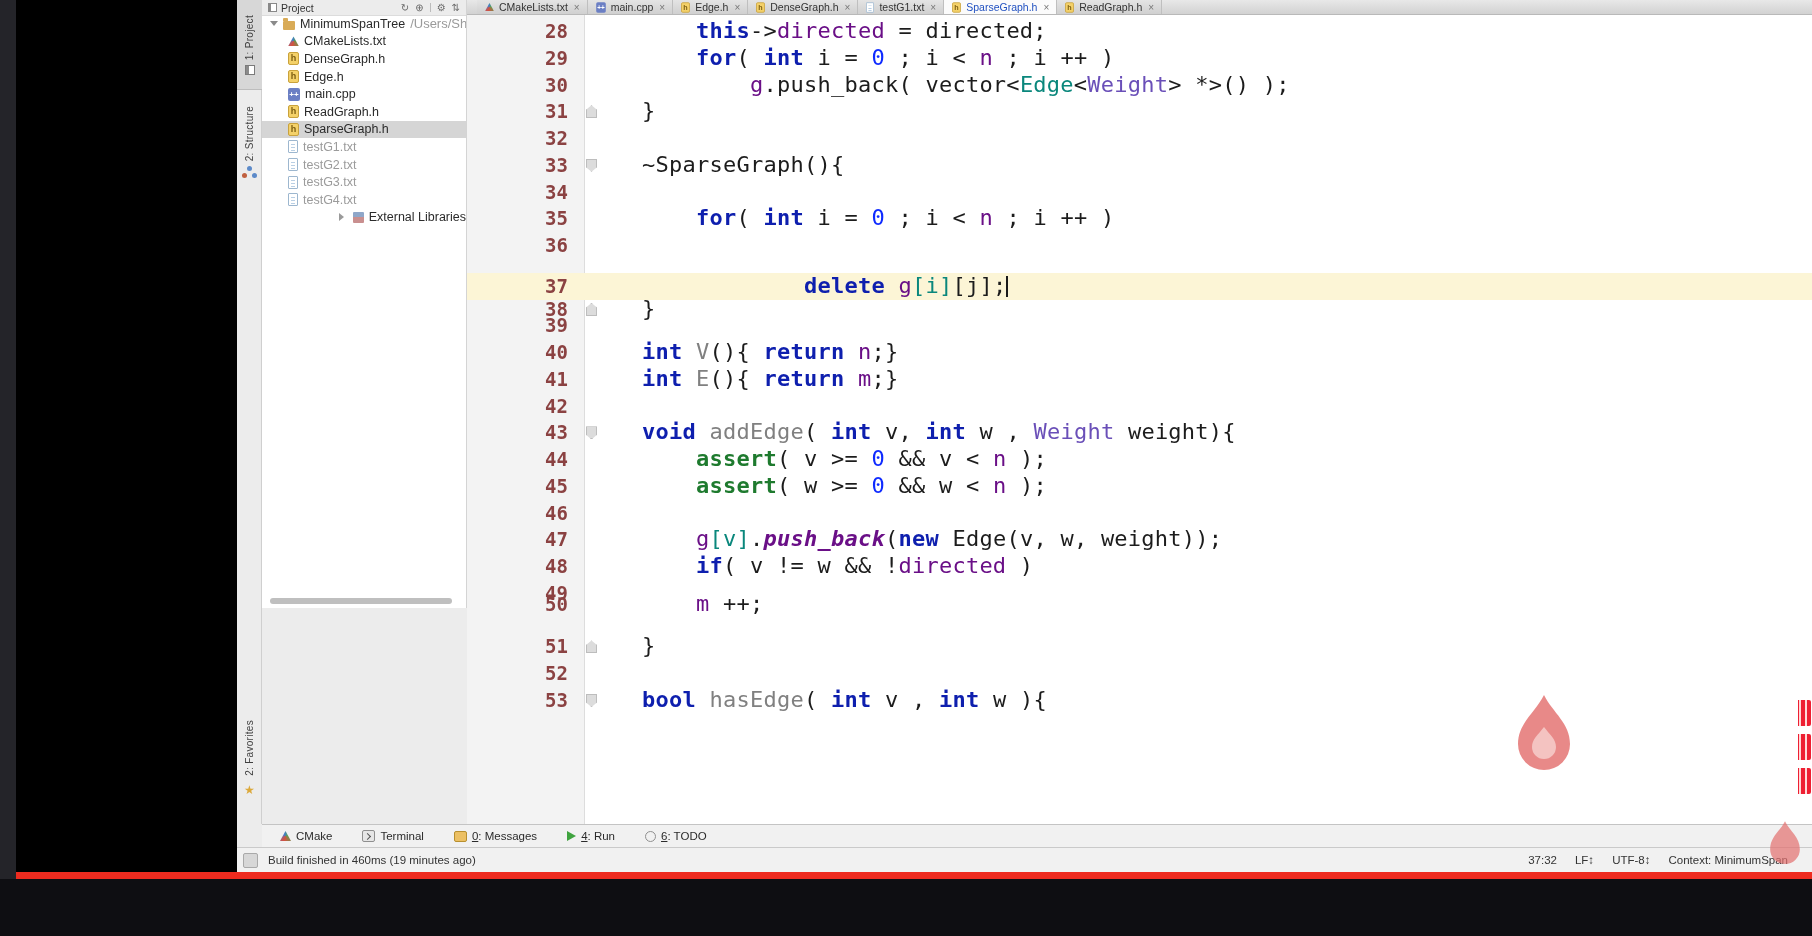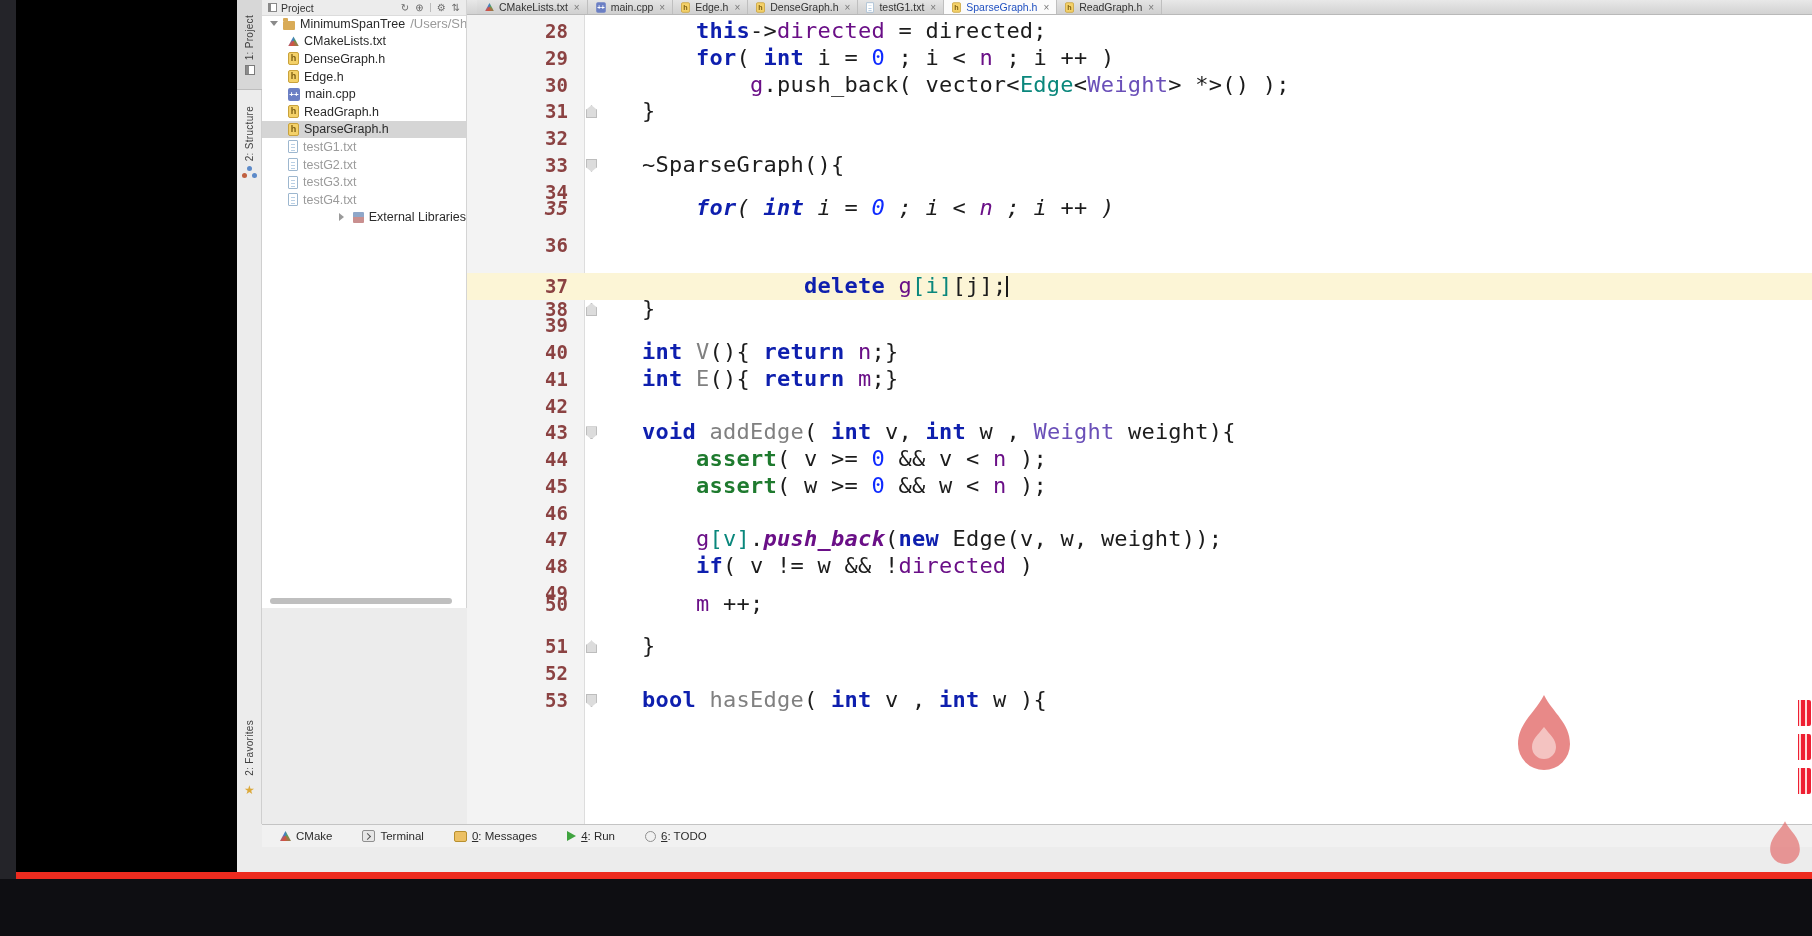--- a/index.html
+++ b/index.html
@@ -254,21 +254,21 @@
           </div>
           <div class="crow" style="top: 136.8px;">
             <span class="lnum">33</span>
             <span class="fold d"></span>
             <span class="ctext"><span>    </span><span class="sp">~SparseGraph(){</span></span>
           </div>
           <div class="crow" style="top: 163.56px;">
             <span class="lnum">34</span>
             <span class="ctext"><span></span></span>
           </div>
-          <div class="crow" style="top: 180px; font-style: italic;">
+          <div class="crow" style="top: 190px;">
             <span class="lnum">35</span>
             <span class="ctext"><span>        </span><span class="sk">for</span><span class="sp">( </span><span class="sk">int</span><span class="sp"> i = </span><span class="sn">0</span><span class="sp"> ; i &lt; </span><span class="sf">n</span><span class="sp"> ; i ++ )</span></span>
           </div>
           <div class="crow" style="top: 217.08px;">
             <span class="lnum">36</span>
           </div>
           <div class="crow cur" style="top: 243.84px; margin-top: 14px;">
             <span class="lnum">37</span>
             <span class="ctext"><span>                </span><span class="sk">delete</span><span class="sp"> </span><span class="sf">g</span><span class="st">[i]</span><span class="sp">[j];</span><span class="caret"></span></span>
           </div>
@@ -358,20 +358,30 @@
         <div class="btool">
           <span class="ti ti-run"></span>
           <span><u>4</u>: Run</span>
         </div>
         <div class="btool">
           <span class="ti ti-todo"></span>
           <span><u>6</u>: TODO</span>
         </div>
       </div>
 
+    <div class="statusbar">
+      <span class="st-icon"></span>
+      <span>Build finished in 460ms (19 minutes ago)</span>
+      <span class="st-right" id="stright">
+          <span>37:32</span>
+          <span>LF↕</span>
+          <span>UTF-8↕</span>
+          <span>Context: MinimumSpan</span>
+        </span>
+    </div>
   </div>
 
   <svg class="flame1" width="76" height="84" viewBox="0 0 76 84">
     <path d="M38 2C29 20 12 30 12 51a26 26 0 0 0 52 0C64 30 47 20 38 2Z" fill="#e4706f"></path>
     <path d="M38 34c-6 8-12 12-12 20a12 12 0 0 0 24 0c0-8-6-12-12-20Z" fill="#f2b7b4"></path>
   </svg>
   <svg class="flame2" width="50" height="48" viewBox="0 0 76 84">
     <path d="M38 2C29 20 12 30 12 51a26 26 0 0 0 52 0C64 30 47 20 38 2Z" fill="#e4706f"></path>
   </svg>
   <div class="edge-marks">

